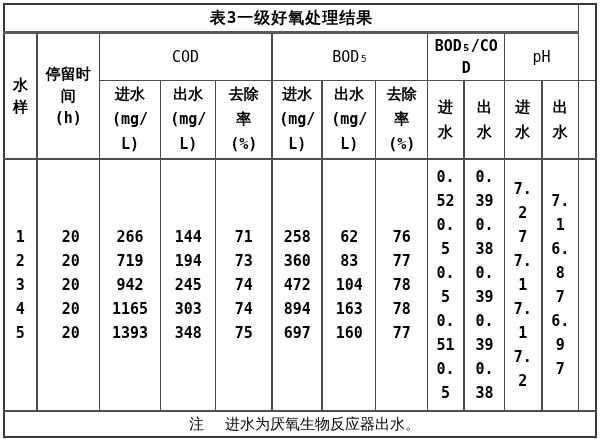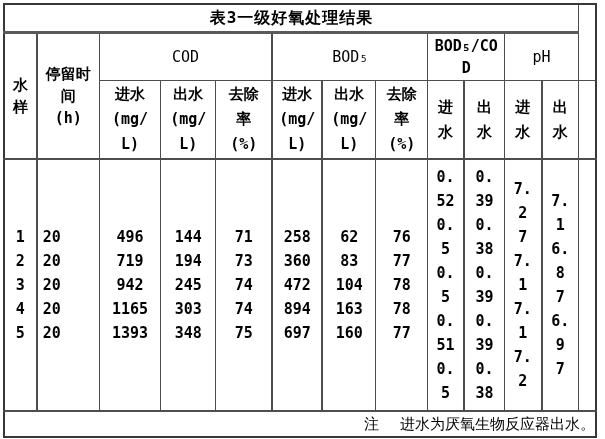--- a/index.html
+++ b/index.html
@@ -38,24 +38,24 @@
     font-size: 16px;
     letter-spacing: 1px;
     border-bottom: 3px solid #5a5a5a;
   }
   .title-row td.corner-cell {
     border-bottom-width: 1px;
   }
   .group-row td { height: 46px; line-height: 22px; }
   .sub-row td   { height: 77px; line-height: 25px; border-bottom-width: 2px; }
   .data-row td  { height: 250px; line-height: 24px; border-bottom-width: 2px; }
-  .note-row td  { height: 24px; text-align: right; border-top-width: 2px; }
+  .note-row td  { height: 24px; text-align: center; border-top-width: 2px; }
   .span-head { border-bottom-width: 2px; line-height: 25px; }
   .thick-r { border-right-width: 2px; }
-  .cell-time-data { text-align: left; padding-left: 5px; margin-top: 12px; }
+  .cell-time-data { text-align: center; padding-left: 5px; margin-top: 12px; }
   .note-label { display: inline-block; margin-left: 9px; margin-right: 21px; }
 </style>
 </head>
 <body>
 
 <div class="sheet">
   <table class="results">
     <colgroup>
       <col style="width:32px">
         <col style="width:61px">
@@ -125,21 +125,21 @@
       <td class="pre thick-r">1
 2
 3
 4
 5</td>
       <td class="pre cell-time-data">20
 20
 20
 20
 20</td>
-      <td class="pre">496
+      <td class="pre">266
 719
 942
 1165
 1393</td>
       <td class="pre">144
 194
 245
 303
 348</td>
       <td class="pre thick-r">71

